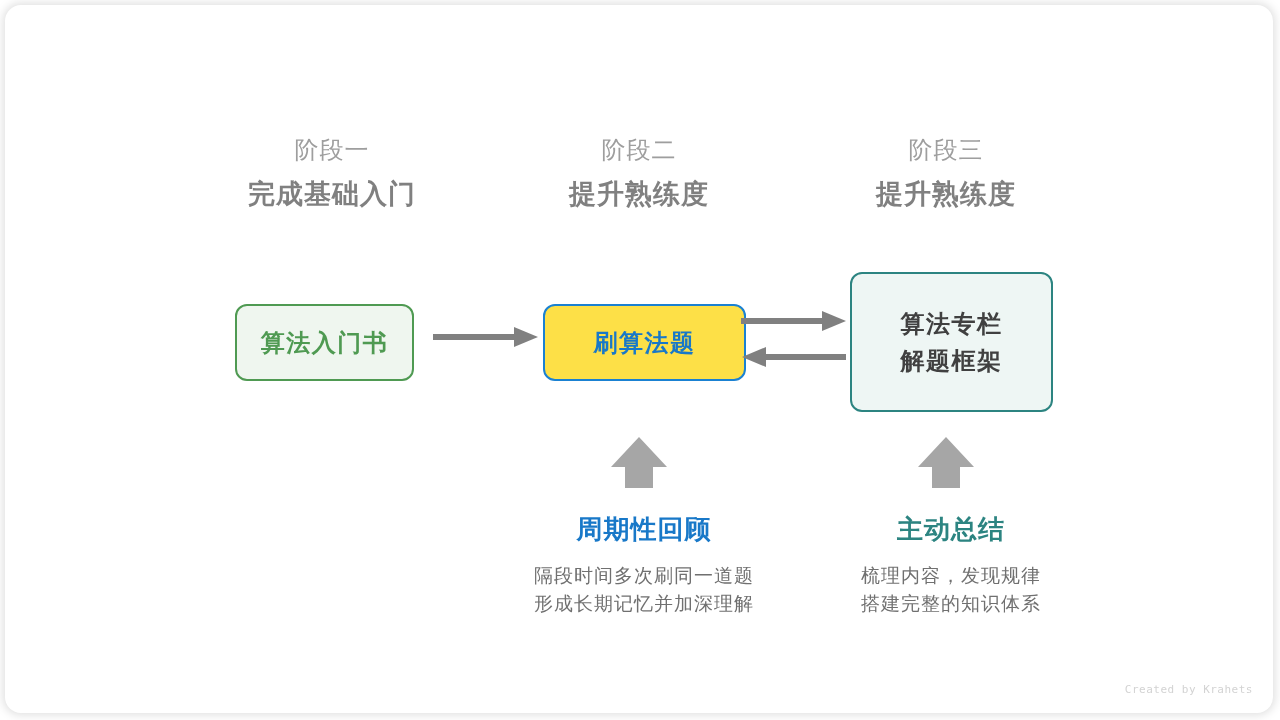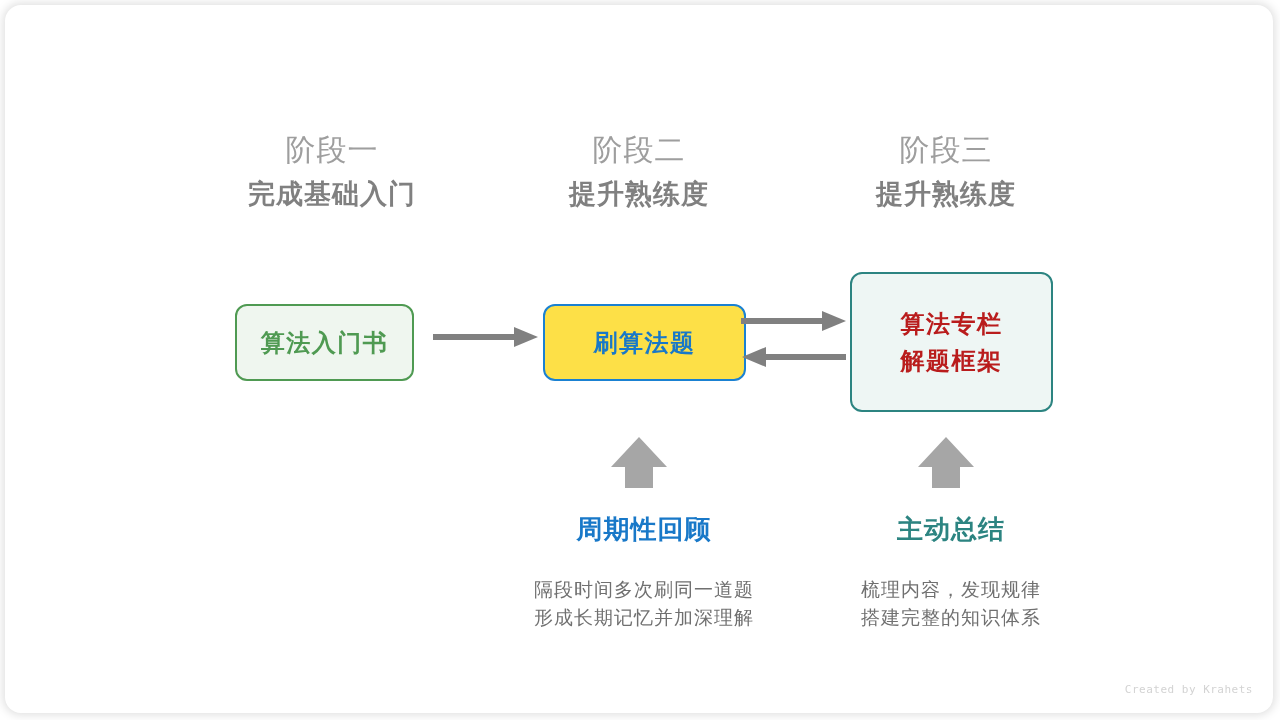--- a/index.html
+++ b/index.html
@@ -34,21 +34,21 @@
     box-shadow: 0 0 10px 2px rgba(0,0,0,0.13);
   }
 
   
   .stage-head {
     position: absolute;
     text-align: center;
     width: 240px;
   }
   .stage-sub {
-    font-size: 30px;
+    font-size: 24px;
     color: #9e9e9e;
     letter-spacing: 1px;
     line-height: 30px;
     white-space: nowrap;
   }
   .stage-title {
     font-size: 27px;
     font-weight: bold;
     color: #808080;
     letter-spacing: 1px;
@@ -87,21 +87,21 @@
     border: 2px solid #1a81d2;
     background: #fde047;
   }
   #node-practice .node-line { color: #1878c8; }
 
   #node-resources {
     left: 845px; top: 267px;  width: 203px;  height: 140px;
     border: 2px solid #2c8481;
     background: #eef6f4;
   }
-  #node-resources .node-line { color: #b91c1c; text-align: center; }
+  #node-resources .node-line { color: #404040; text-align: center; }
 
   
   #arrows {
     position: absolute;
     left: 0; top: 0;
     width: 1268px; height: 708px;
     pointer-events: none;
   }
 
   
@@ -117,21 +117,21 @@
     line-height: 30px;
     white-space: nowrap;
   }
   .annot-line {
     font-size: 19px;
     color: #707070;
     letter-spacing: 1px;
     line-height: 28px;
     white-space: nowrap;
   }
-  .annot-body { margin-top: 32px; }
+  .annot-body { margin-top: 18px; }
 
   #annot-review  { left: 489px; top: 509px; }
   #annot-review .annot-title { color: #1878c8; }
   #annot-summary { left: 796px; top: 509px; }
   #annot-summary .annot-title { color: #2c8481; }
 
   
   #credit {
     position: absolute;
     right: 20px;

